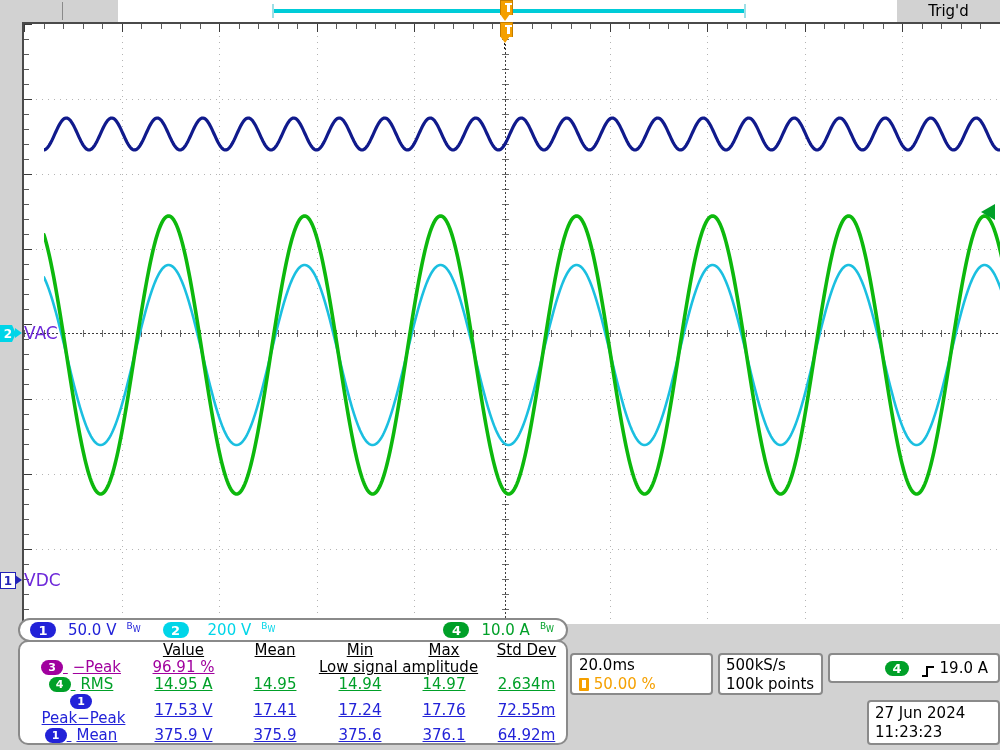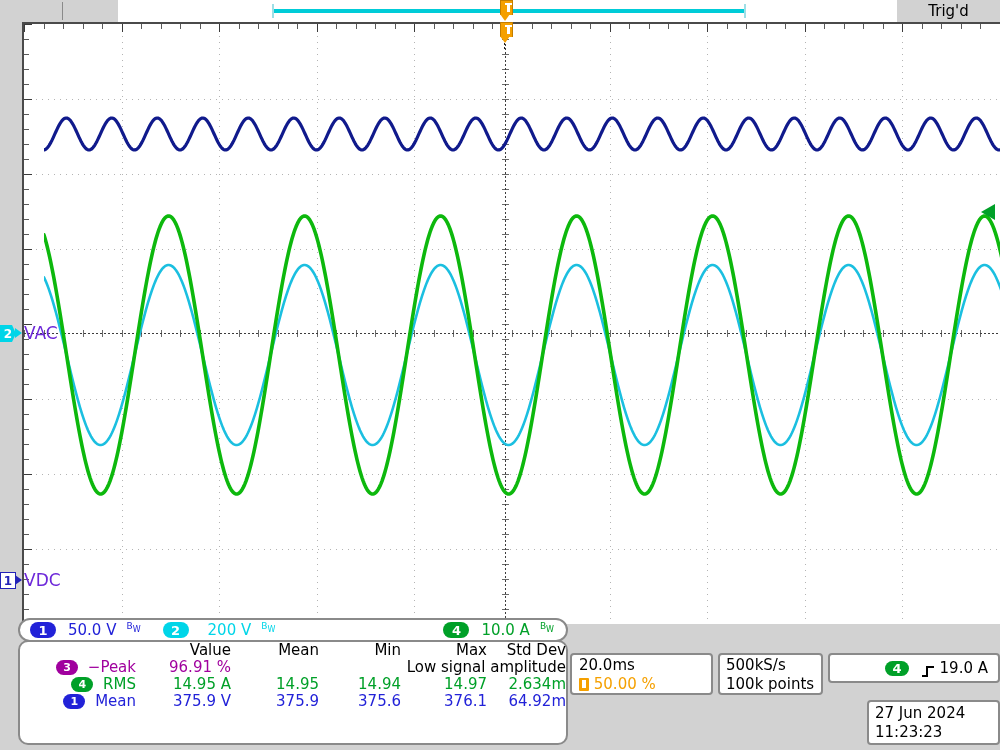--- a/index.html
+++ b/index.html
@@ -92,21 +92,21 @@
       display:flex;align-items:center;justify-content:center;line-height:1;flex:none;}
   .chb-val{font-size:15px;line-height:1;}
   .bw{font-size:9px;line-height:1;position:relative;top:-2px;}
   .bw i{font-style:normal;}
   .bw sub{font-size:8px;}
 
   
   #meastable{position:absolute;left:18px;top:640px;width:550px;height:105px;
       background:#ffffff;border:2px solid #8a8a8a;border-radius:10px;box-sizing:border-box;}
   #meastable table{border-collapse:collapse;width:100%;}
-  #meastable td,#meastable th{padding:0;font-size:15px;line-height:17px;font-weight:normal;text-align:right;}
+  #meastable td,#meastable th{padding:0;font-size:15px;line-height:17px;font-weight:normal;text-align:center;text-decoration:underline;}
   .hdr td{color:#000;font-size:15px;padding-bottom:1px;}
   .m-badge{width:22px;height:15px;border-radius:7.5px;color:#fff;font-size:11px;font-weight:bold;
       display:inline-flex;align-items:center;justify-content:center;line-height:1;vertical-align:middle;}
   .col-name{width:110px;}
   .col-v{width:95px;}
   .col-m{width:88px;}
   .col-mn{width:82px;}
   .col-mx{width:86px;}
 
   
@@ -419,20 +419,30 @@
                <span style="margin-left:5px;">RMS</span></td>
             <td class="col-v" style="color:#00a028;">14.95 A</td>
             <td class="col-m" style="color:#00a028;">14.95</td>
             <td class="col-mn" style="color:#00a028;">14.94</td>
             <td class="col-mx" style="color:#00a028;">14.97</td>
             <td style="color:#00a028;">2.634m</td>
           </tr>
           <tr>
             <td class="col-name" style="padding-left:6px;color:#2222d8;">
                <span class="m-badge" style="background:#2222d8;">1</span>
+               <span style="margin-left:5px;">Peak−Peak</span></td>
+            <td class="col-v" style="color:#2222d8;">17.53 V</td>
+            <td class="col-m" style="color:#2222d8;">17.41</td>
+            <td class="col-mn" style="color:#2222d8;">17.24</td>
+            <td class="col-mx" style="color:#2222d8;">17.76</td>
+            <td style="color:#2222d8;">72.55m</td>
+          </tr>
+          <tr>
+            <td class="col-name" style="padding-left:6px;color:#2222d8;">
+               <span class="m-badge" style="background:#2222d8;">1</span>
                <span style="margin-left:5px;">Mean</span></td>
             <td class="col-v" style="color:#2222d8;">375.9 V</td>
             <td class="col-m" style="color:#2222d8;">375.9</td>
             <td class="col-mn" style="color:#2222d8;">375.6</td>
             <td class="col-mx" style="color:#2222d8;">376.1</td>
             <td style="color:#2222d8;">64.92m</td>
           </tr>
         </tbody>
     </table>
   </div>

